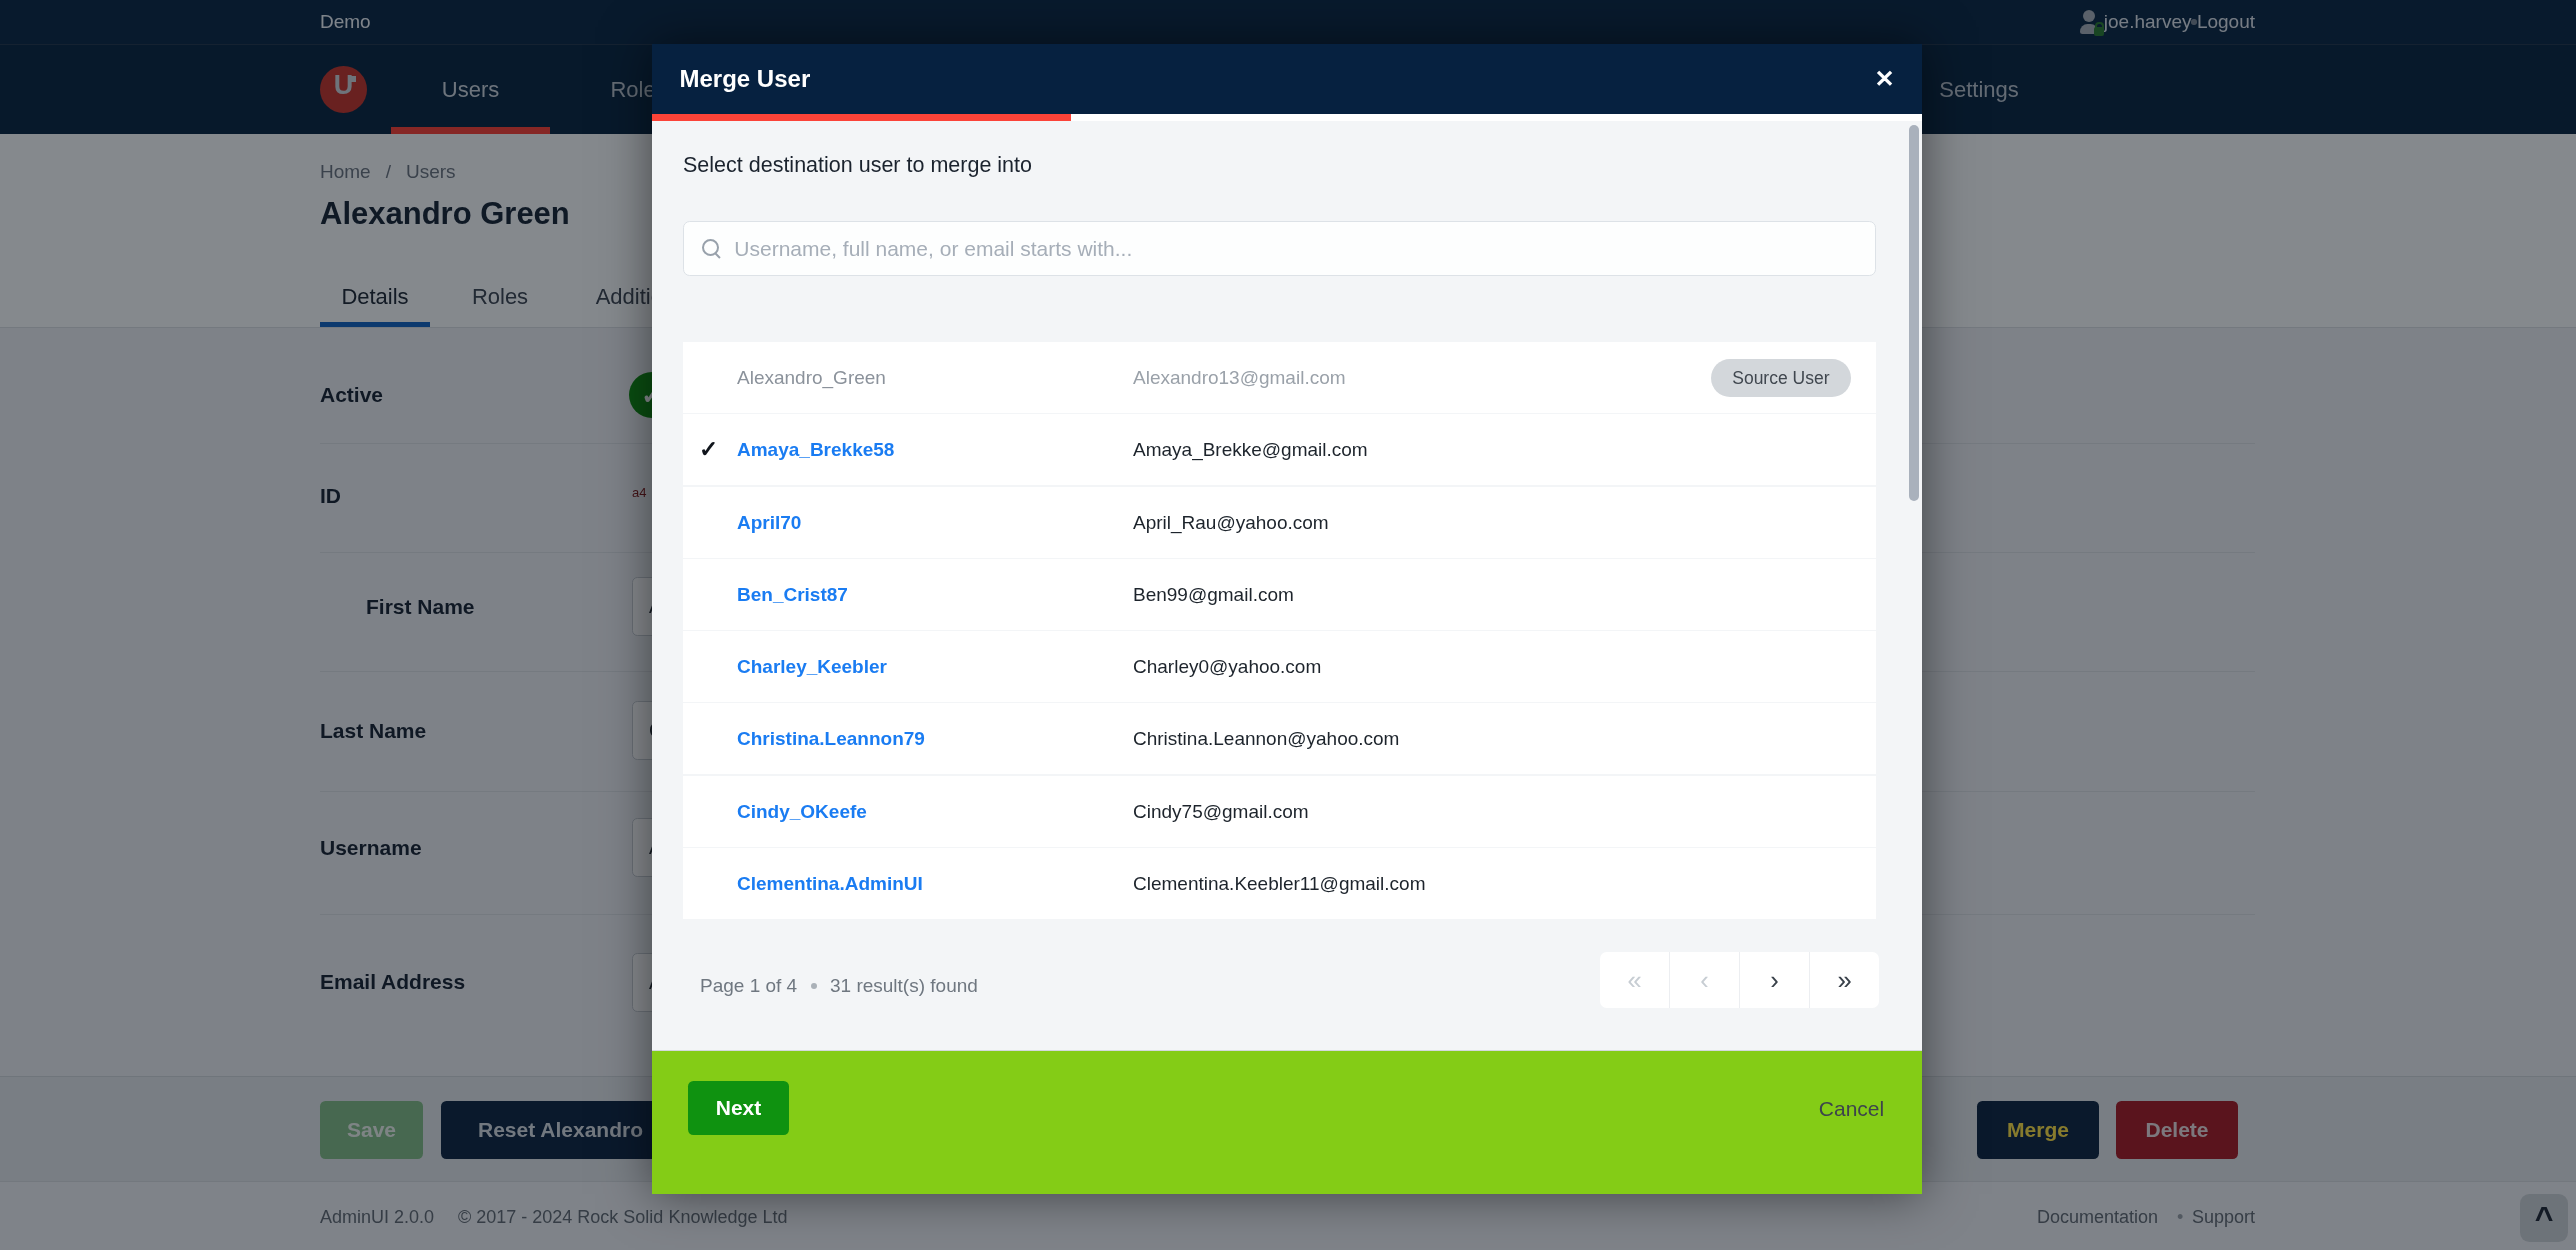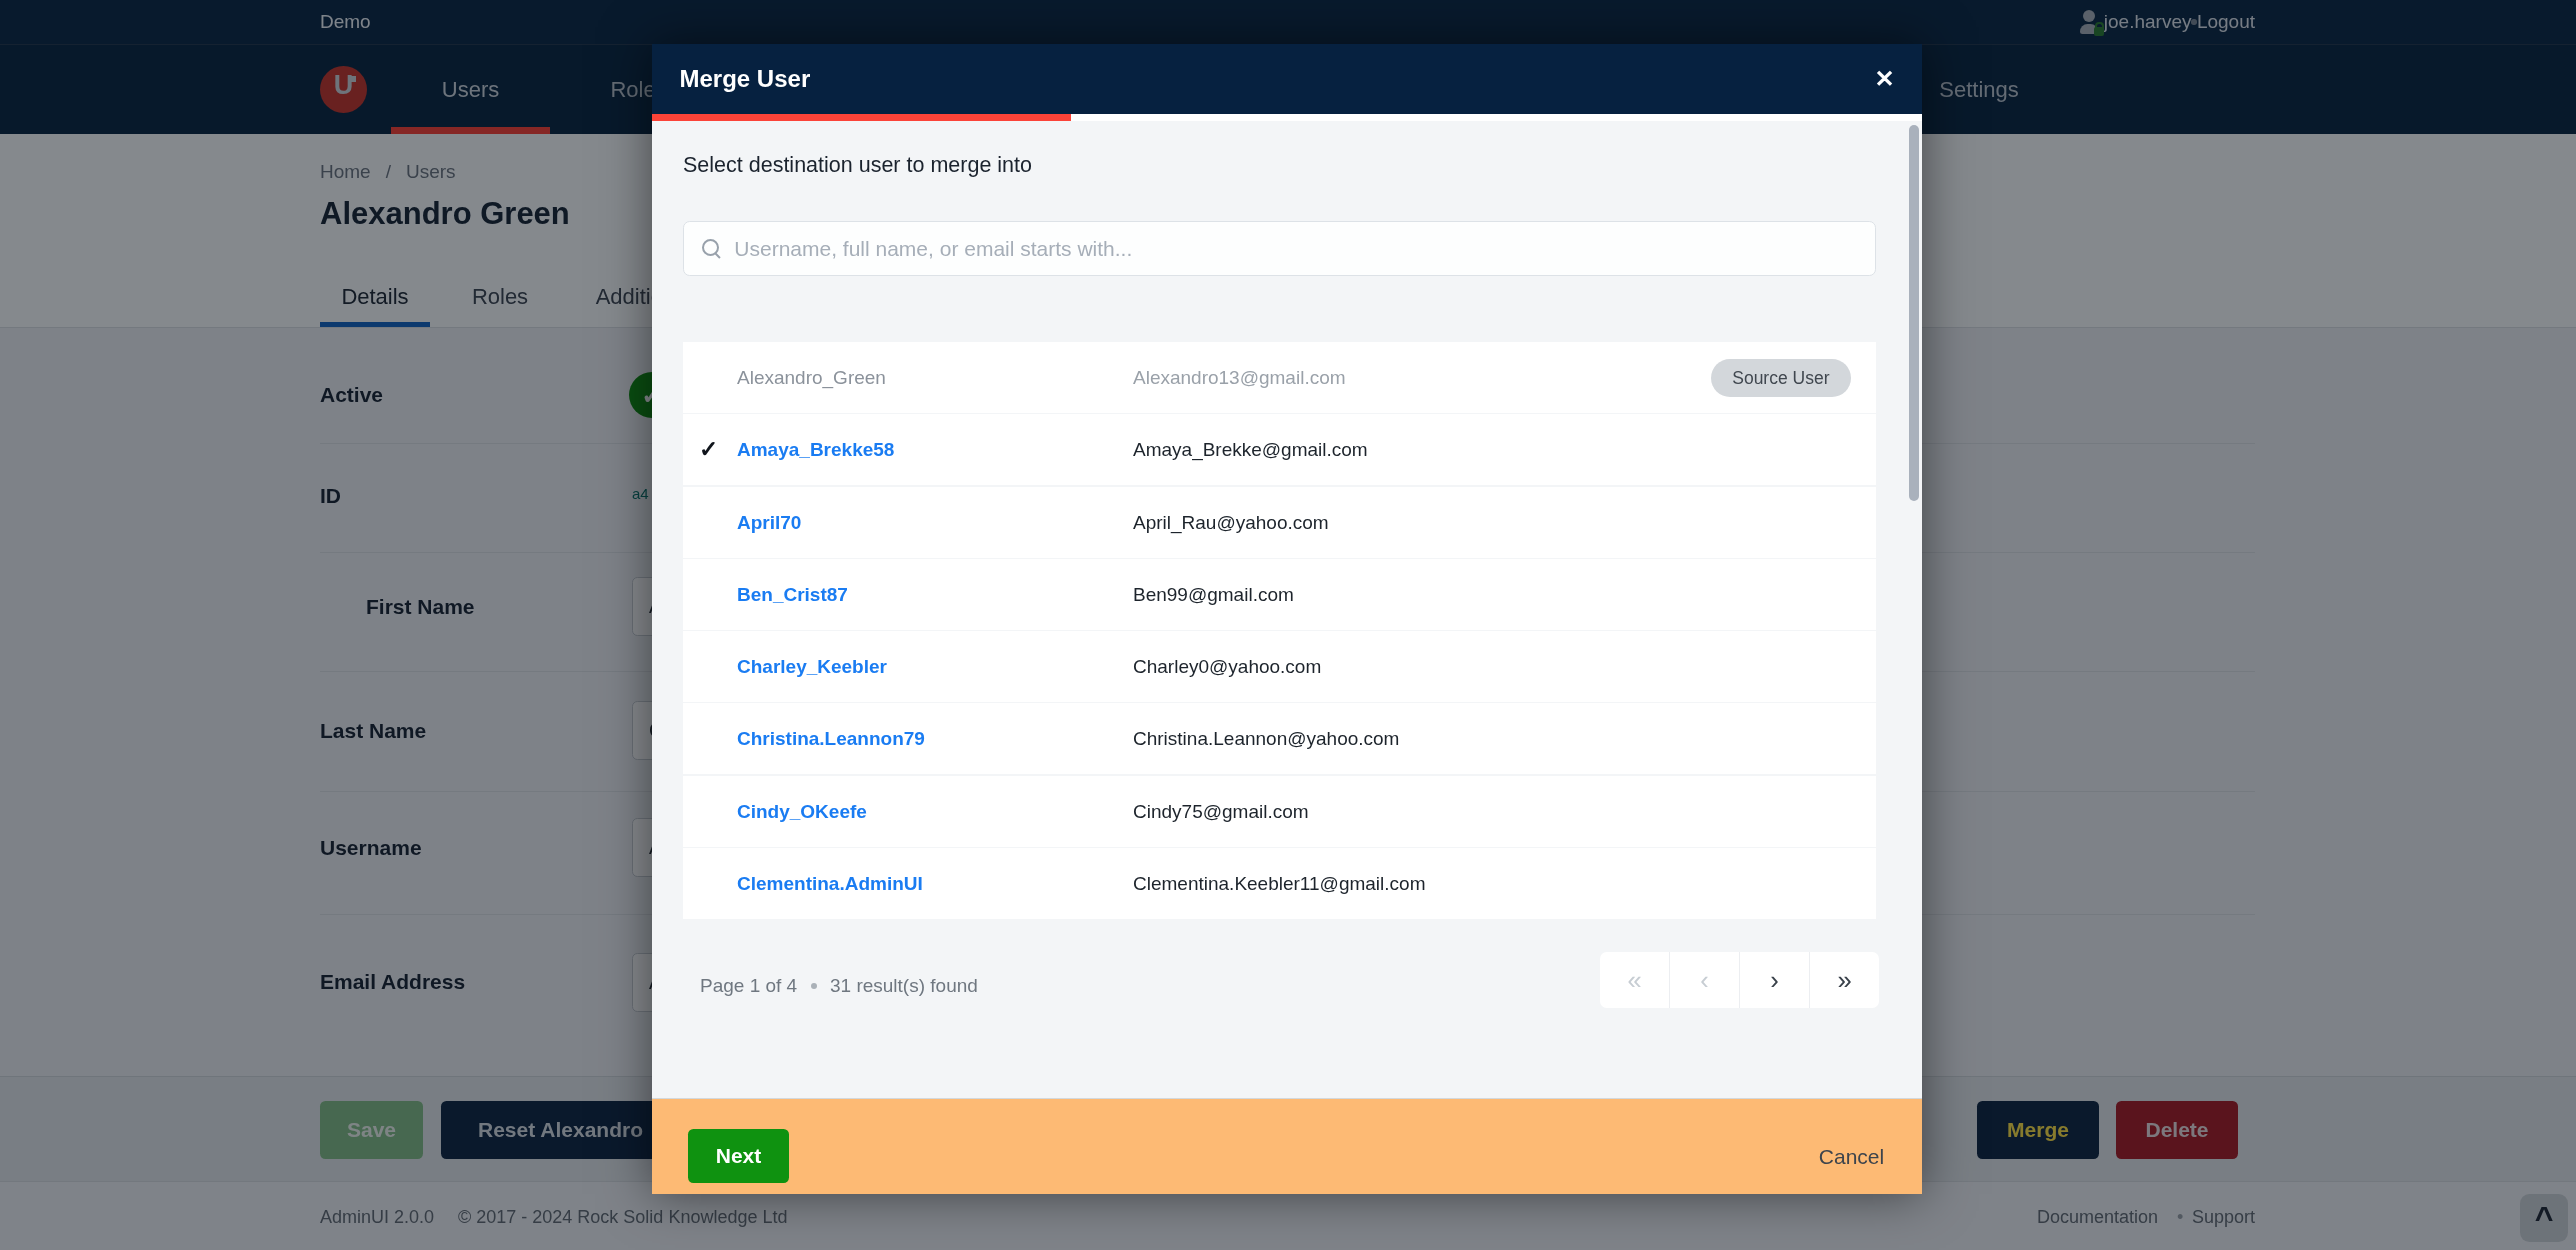--- a/index.html
+++ b/index.html
@@ -30,21 +30,21 @@
   .tab{position:absolute;top:267px;height:60px;line-height:60px;font-size:22px;color:#3f4854;text-align:center;}
   .tab.active{color:#222c38;}
   .tab.active .tline{position:absolute;left:0;bottom:0;width:100%;height:5.4px;background:var(--blue-ul,#1565c0);}
   .top-div{position:absolute;left:0;top:327px;width:100%;height:1.3px;background:#d9dde1;}
   
   .form-area{position:absolute;left:0;top:329px;width:100%;height:748px;background:#edeff2;}
   .hr{position:absolute;left:320px;width:1935px;height:1.3px;background:#dcdfe3;}
   .f-label{position:absolute;left:320px;font-size:21px;font-weight:bold;color:#1c2736;}
   .toggle-check{position:absolute;left:629px;top:372px;width:46px;height:46px;border-radius:50%;background:#128c12;
                 color:#fff;font-size:25.5px;font-weight:bold;display:flex;align-items:center;justify-content:center;}
-  .id-value{position:absolute;left:632px;top:485px;font-size:15px;color:#0f766e;}
+  .id-value{position:absolute;left:632px;top:485px;font-size:13px;color:#7f1d1d;}
   .f-input{position:absolute;left:632px;width:376px;height:59px;background:#fdfdfe;border:1.3px solid #c6ccd2;border-radius:5.4px;
            font-size:19.5px;color:#262e38;display:flex;align-items:center;padding-left:16px;box-sizing:border-box;}
   
   .action-bar{position:absolute;left:0;top:1076px;width:100%;height:105px;background:#e3e7ea;border-top:1.3px solid #d0d5d9;box-sizing:border-box;}
   .btn{position:absolute;height:58px;border-radius:5.4px;font-size:21px;font-weight:bold;display:flex;align-items:center;justify-content:center;cursor:pointer;}
   .btn-save{left:320px;top:1101px;width:103px;background:rgba(18,140,18,.45);color:#edf2ed;}
   .btn-reset{left:441px;top:1101px;width:239px;background:#122945;color:#d6dbe1;}
   .btn-merge{left:1977px;top:1101px;width:122px;background:#122945;color:#fde047;}
   .btn-delete{left:2116px;top:1101px;width:122px;background:var(--delred,#a81f29);color:#e9dcdd;}
   .page-footer{position:absolute;left:0;top:1181px;width:100%;height:69px;background:#eef0f3;border-top:1.3px solid #d8dbdf;box-sizing:border-box;}
@@ -80,21 +80,21 @@
               font-size:17.5px;display:flex;align-items:center;}
   .pg-text{position:absolute;left:48px;top:931px;font-size:19px;color:#6f7780;display:flex;align-items:center;gap:13.4px;}
   .pg-sep{width:6px;height:6px;border-radius:50%;background:#aab1b8;}
   .pg-group{position:absolute;right:43px;top:908px;display:flex;border-radius:6.7px;overflow:hidden;}
   .pg-btn{width:69px;height:56px;background:#fff;display:flex;align-items:center;justify-content:center;
           font-size:25.5px;color:#39414a;border-left:1.3px solid #eceef1;cursor:pointer;}
   .pg-btn:first-child{border-left:none;}
   .pg-btn.disabled{color:#c7cdd3;cursor:default;}
   .m-scroll{position:absolute;right:2.7px;top:77px;bottom:0;width:10px;}
   .m-scroll .thumb{position:absolute;left:0;top:4px;width:10px;height:376px;border-radius:5.4px;background:#a9b1bc;cursor:pointer;}
-  .m-footer{position:absolute;left:0;bottom:0;width:100%;height:96px;background:#fdba74;border-top:1.3px solid #d3d8dc;box-sizing:border-box;}
+  .m-footer{position:absolute;left:0;bottom:0;width:100%;height:144px;background:#84cc16;border-top:1.3px solid #d3d8dc;box-sizing:border-box;}
   .m-next{position:absolute;left:36px;top:30px;width:101px;height:54px;background:var(--green,#0f9210);border-radius:5.4px;
           color:#fff;font-size:21px;font-weight:bold;display:flex;align-items:center;justify-content:center;cursor:pointer;}
   .m-cancel{position:absolute;right:27px;top:0;height:115px;line-height:115px;width:87px;text-align:center;font-size:21px;color:#3d444c;cursor:pointer;}
 </style>
 </head>
 <body>
 
 <div id="app">
 
   <div class="topbar">

